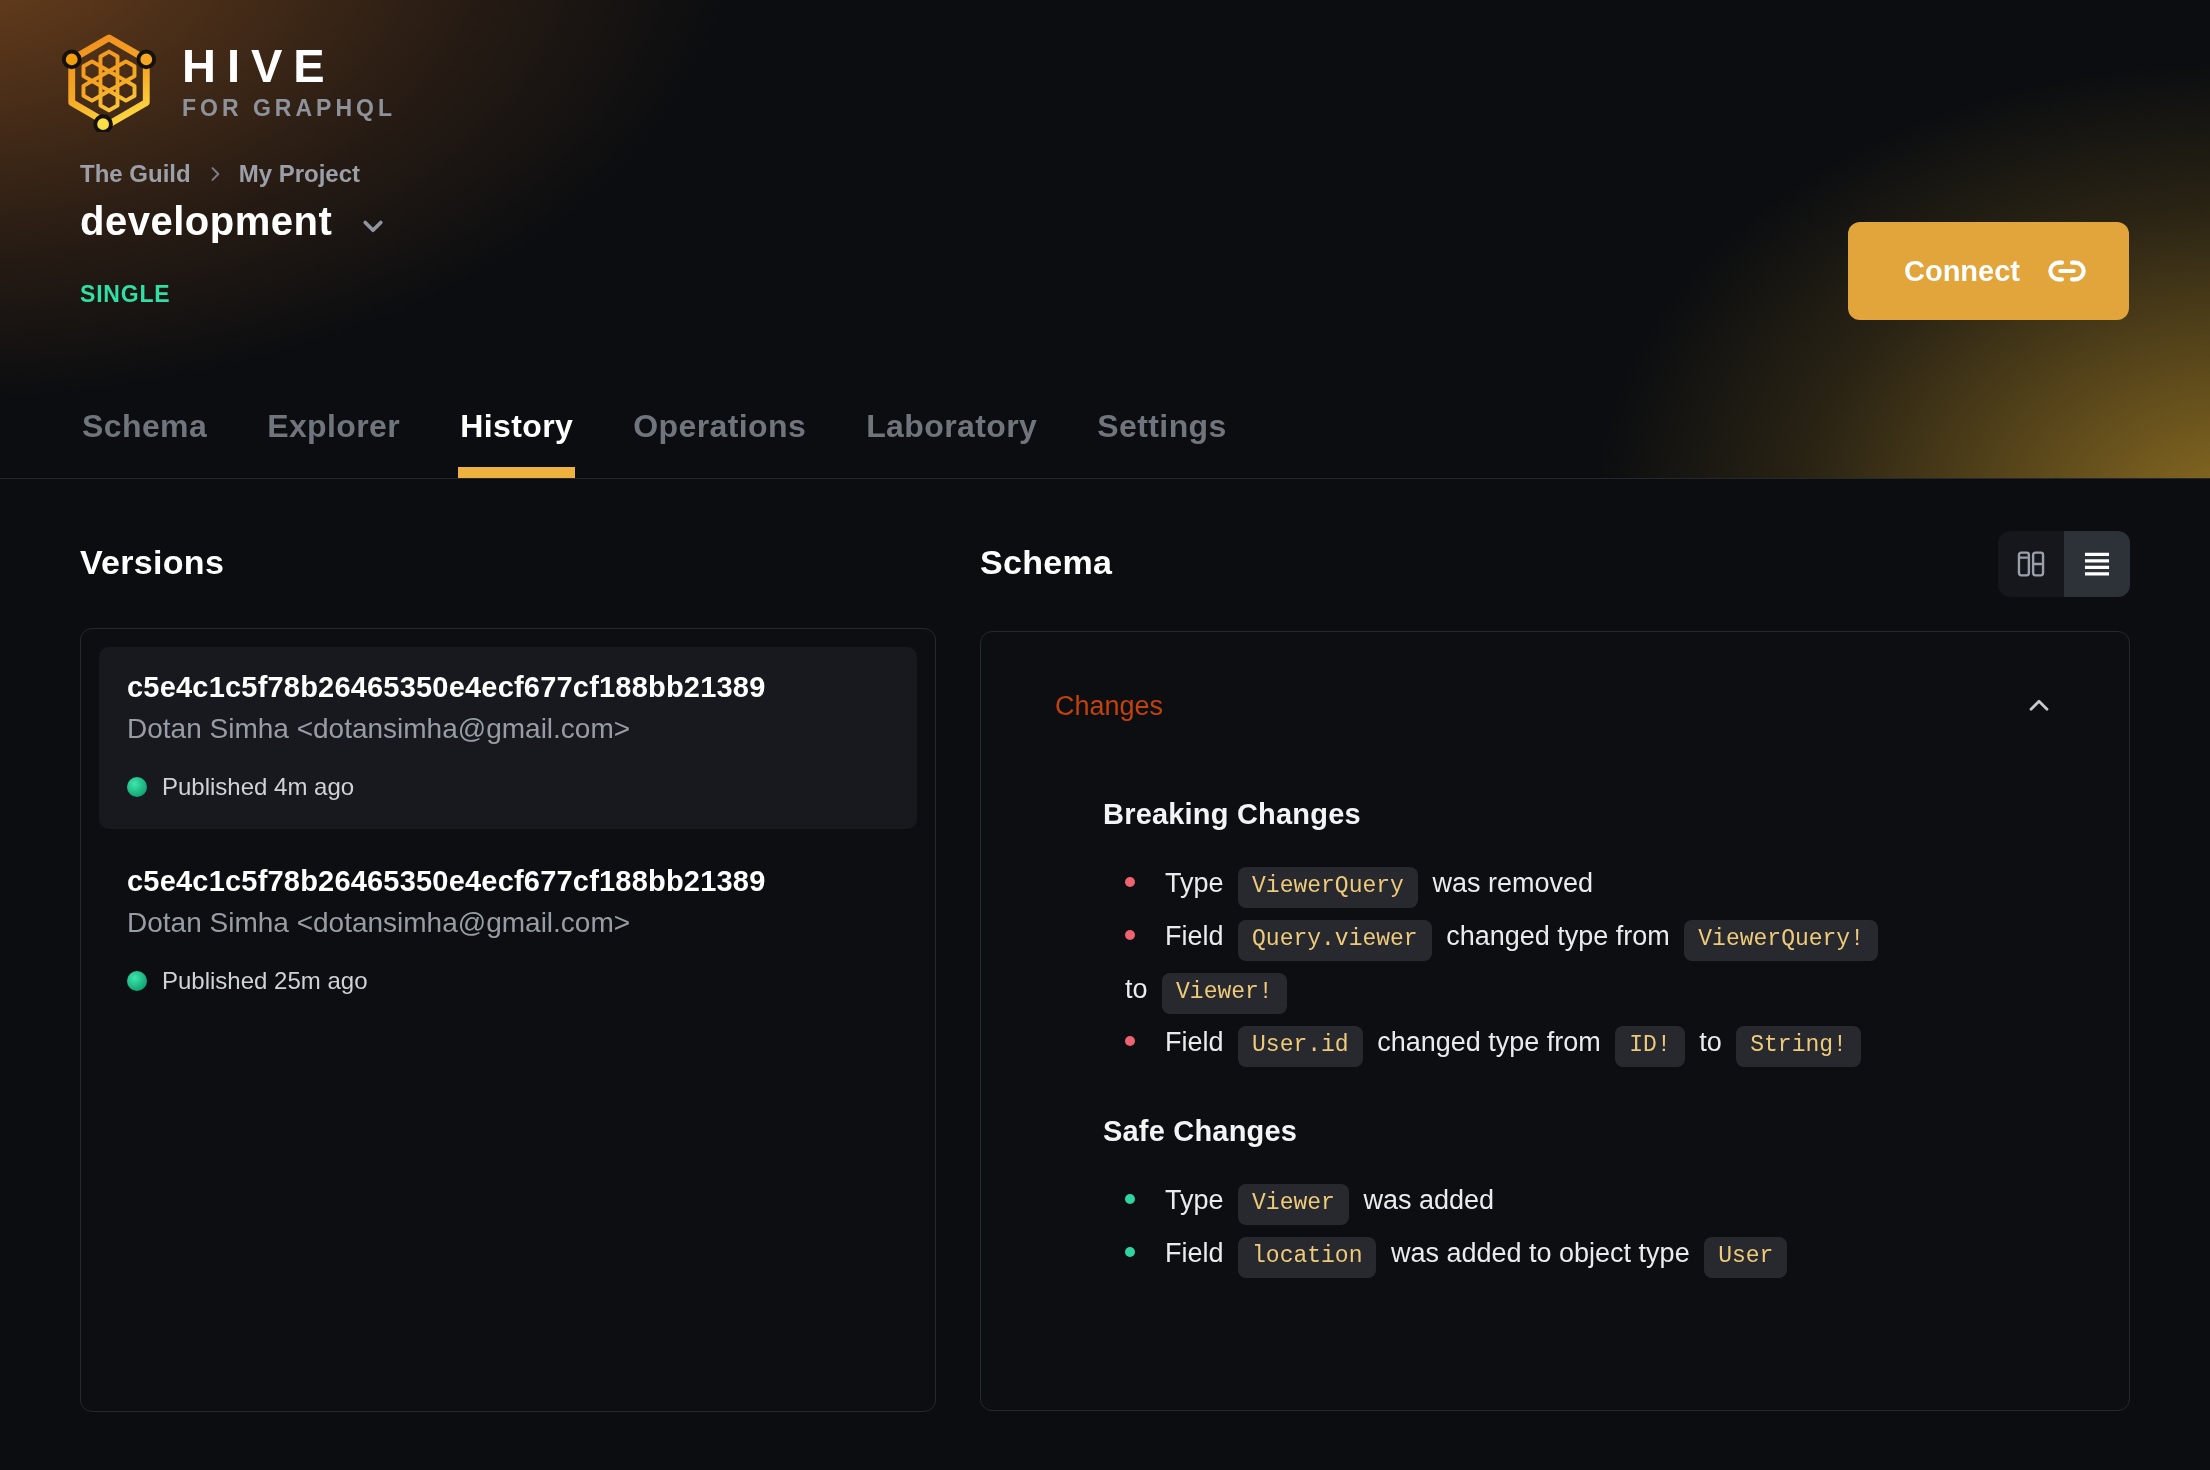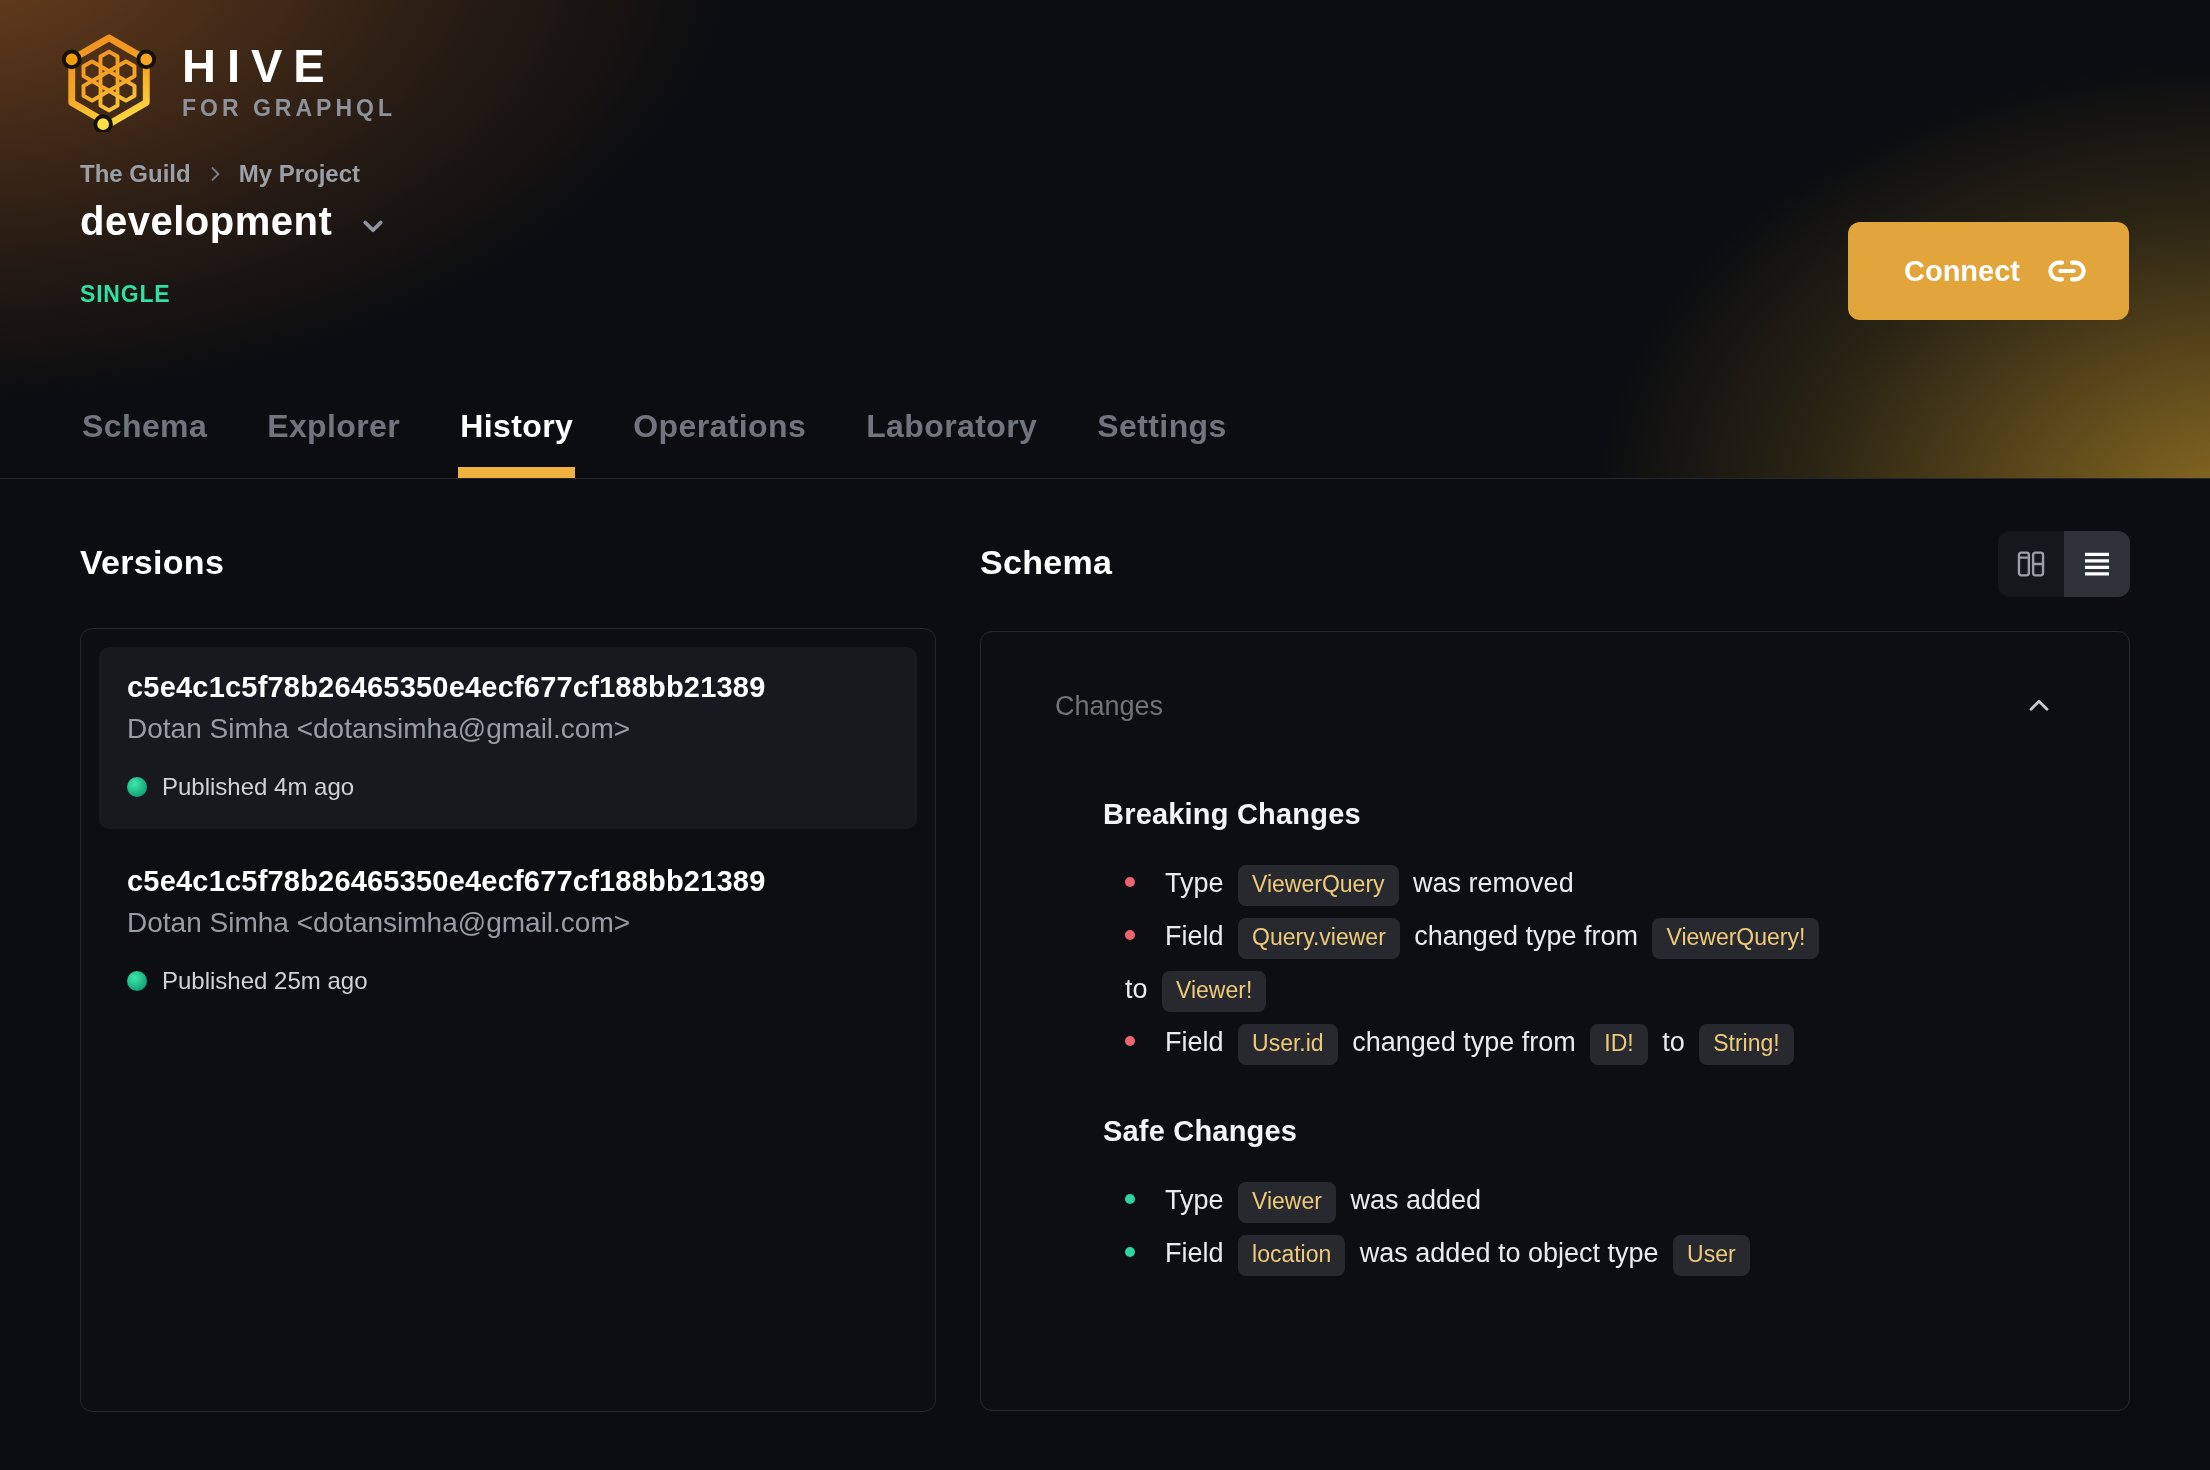--- a/index.html
+++ b/index.html
@@ -65,29 +65,29 @@
   .vt-btn{ width:66px; height:66px; display:flex; align-items:center; justify-content:center;
     border:none; cursor:pointer; padding:0; background:#15171c;}
   .vt-btn.active{ background:#2d3138; }
 
   .changes-panel{
     margin-top:34px; min-height:780px;
     border:1px solid #25282e; border-radius:12px; padding:58px 74px;
     background:rgba(255,255,255,0.006);
   }
   .changes-head{ display:flex; justify-content:space-between; align-items:center; cursor:pointer; }
-  .changes-title{ font-size:27px; font-weight:500; color:#737373; }
+  .changes-title{ font-size:27px; font-weight:500; color:#c2410c; }
   .changes-body{ margin:76px 0 0 48px; }
   .change-group + .change-group{ margin-top:46px; }
   .change-group-title{ font-size:29px; font-weight:700; color:#f3f4f5; letter-spacing:0.2px;}
   ul.change-list{ list-style:none; margin:26px 0 0; padding:0 0 0 22px; }
   li.change-item{ font-size:27px; line-height:53px; color:#eaebed; }
   .bullet{ display:inline-block; width:10px; height:10px; border-radius:50%; margin:0 30px 5px 0; vertical-align:middle;}
   .chip{
-    display:inline-block; font-family:Liberation Sans, sans-serif; font-size:23px;
+    display:inline-block; font-family:Liberation Mono, monospace; font-size:23px;
     background:#27292e; color:#eeca7b; padding:5px 14px 6px; border-radius:8px; margin:0 7px; line-height:1.3;
   }
   .run{ white-space:pre-wrap; }
   svg{ display:block; }
 </style>
 </head>
 <body>
 
 <div class="header">
   <div class="logo-row">

